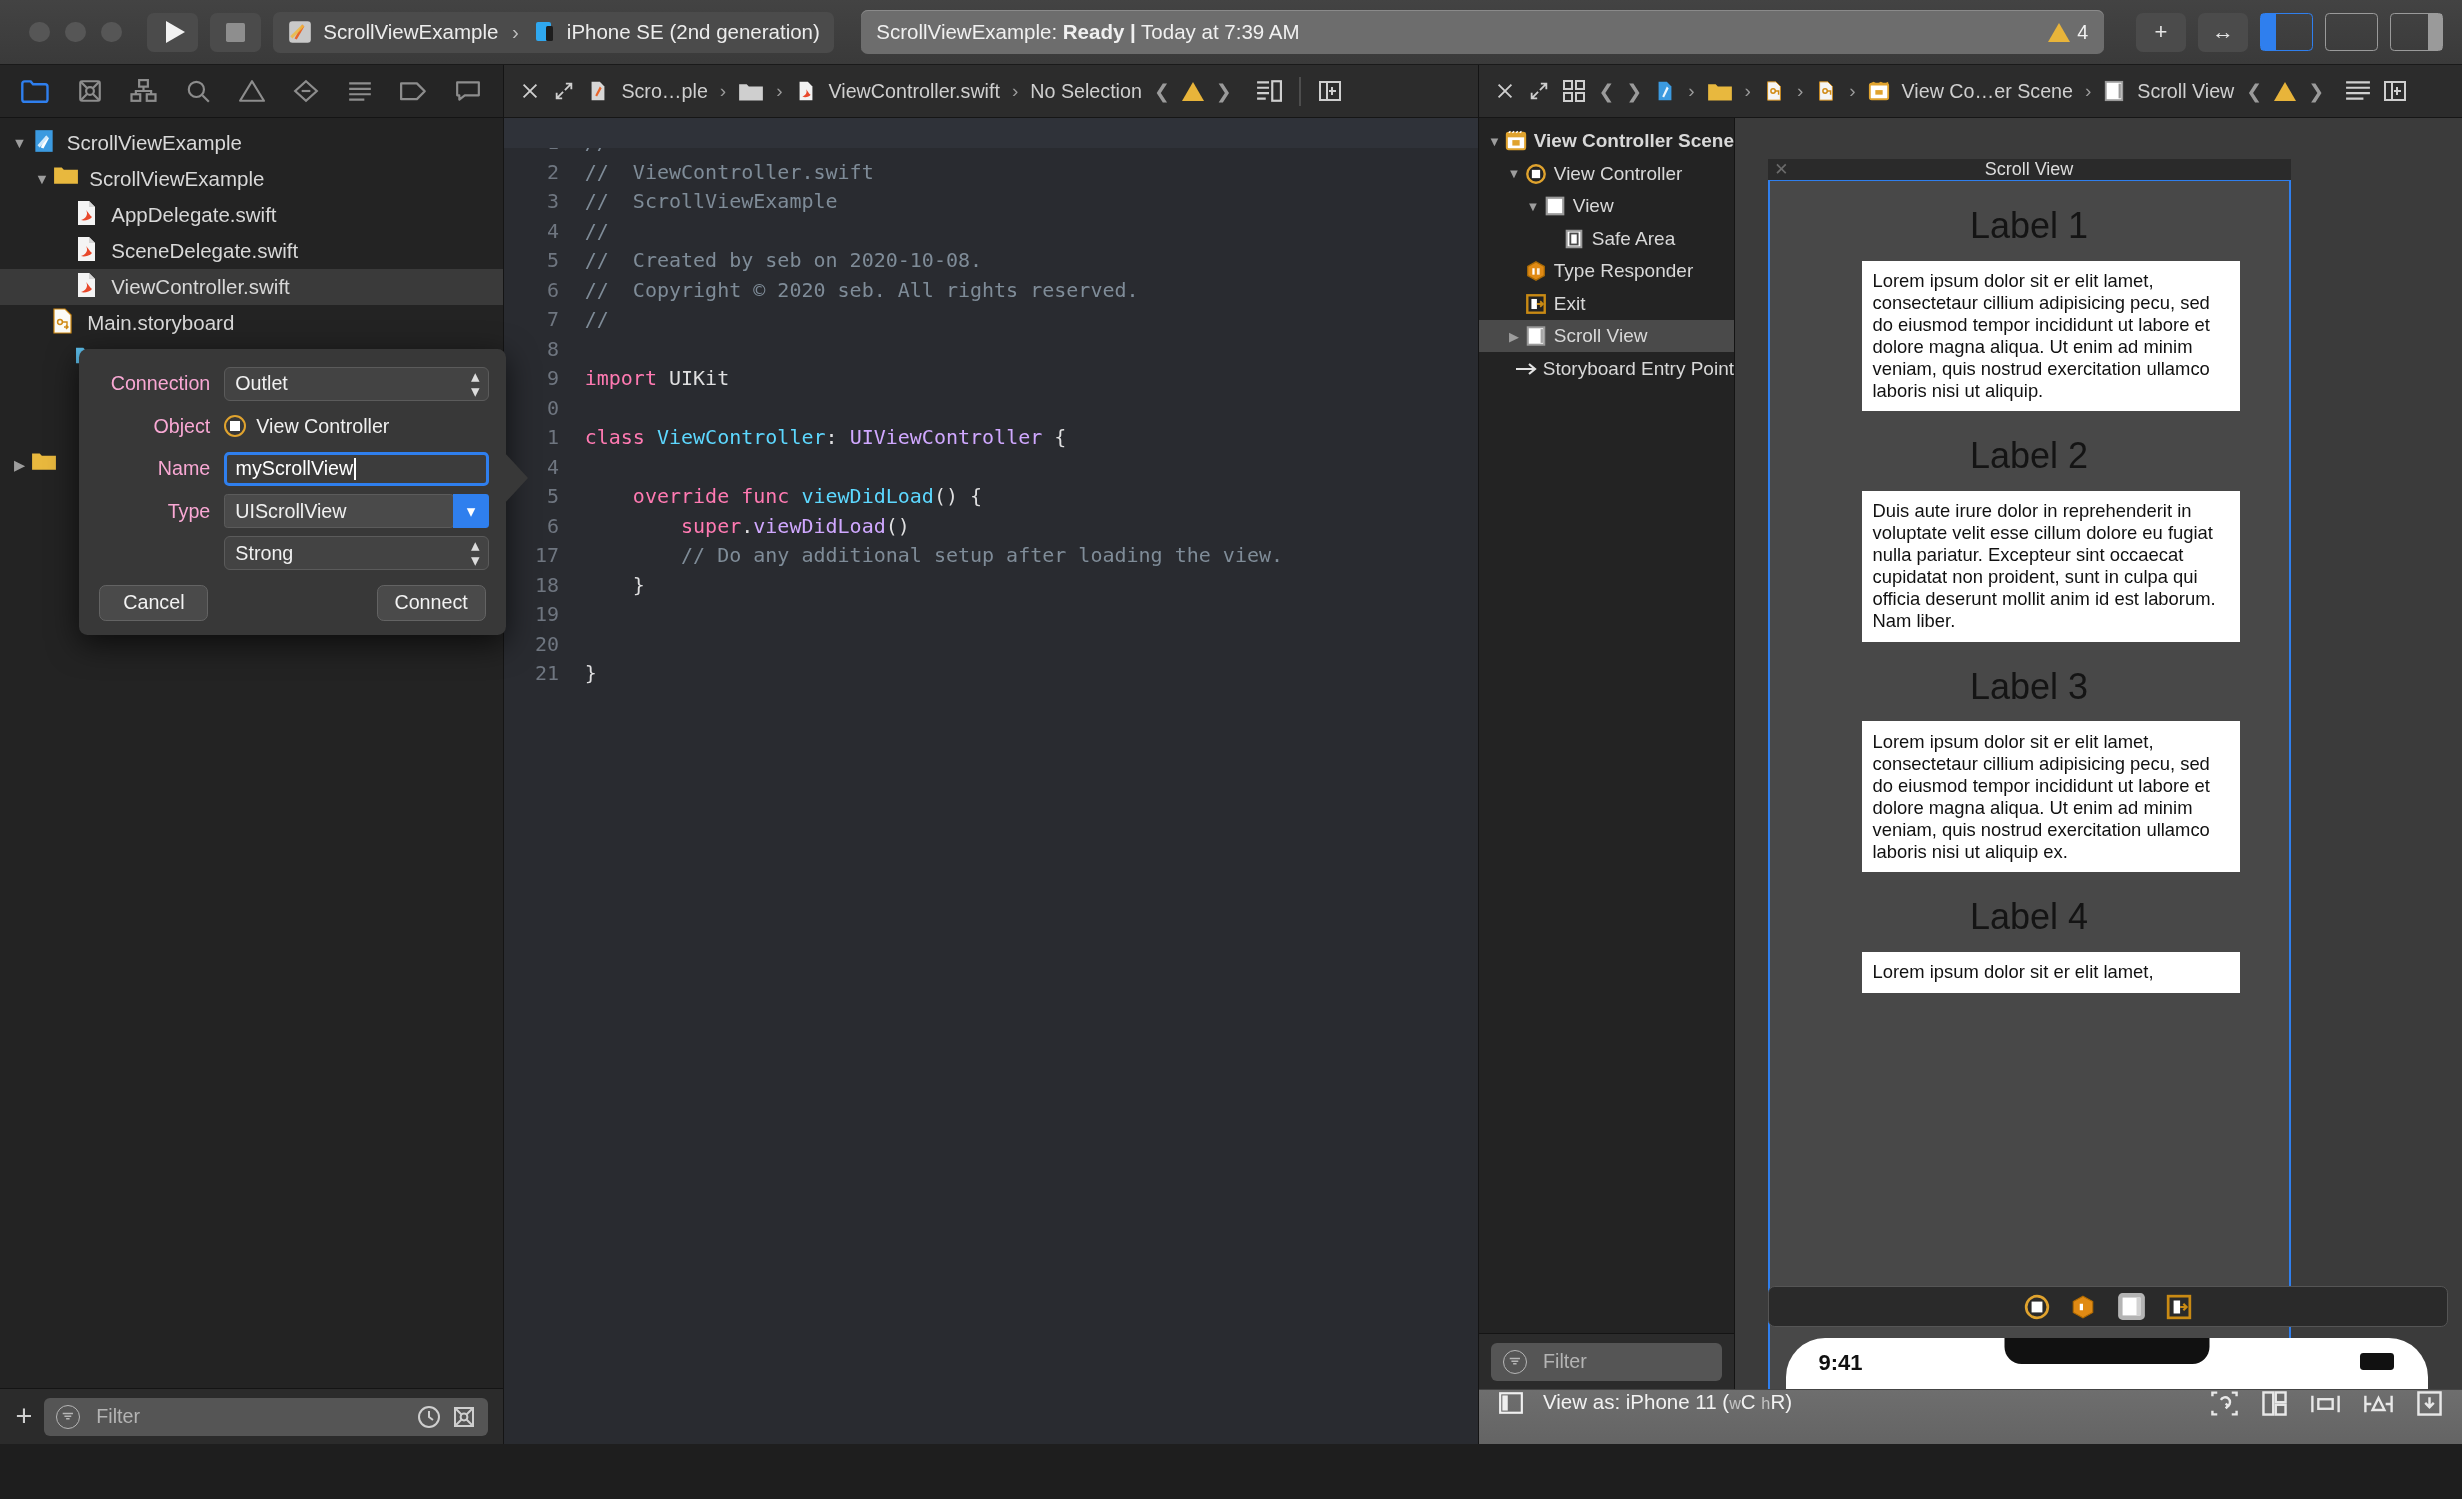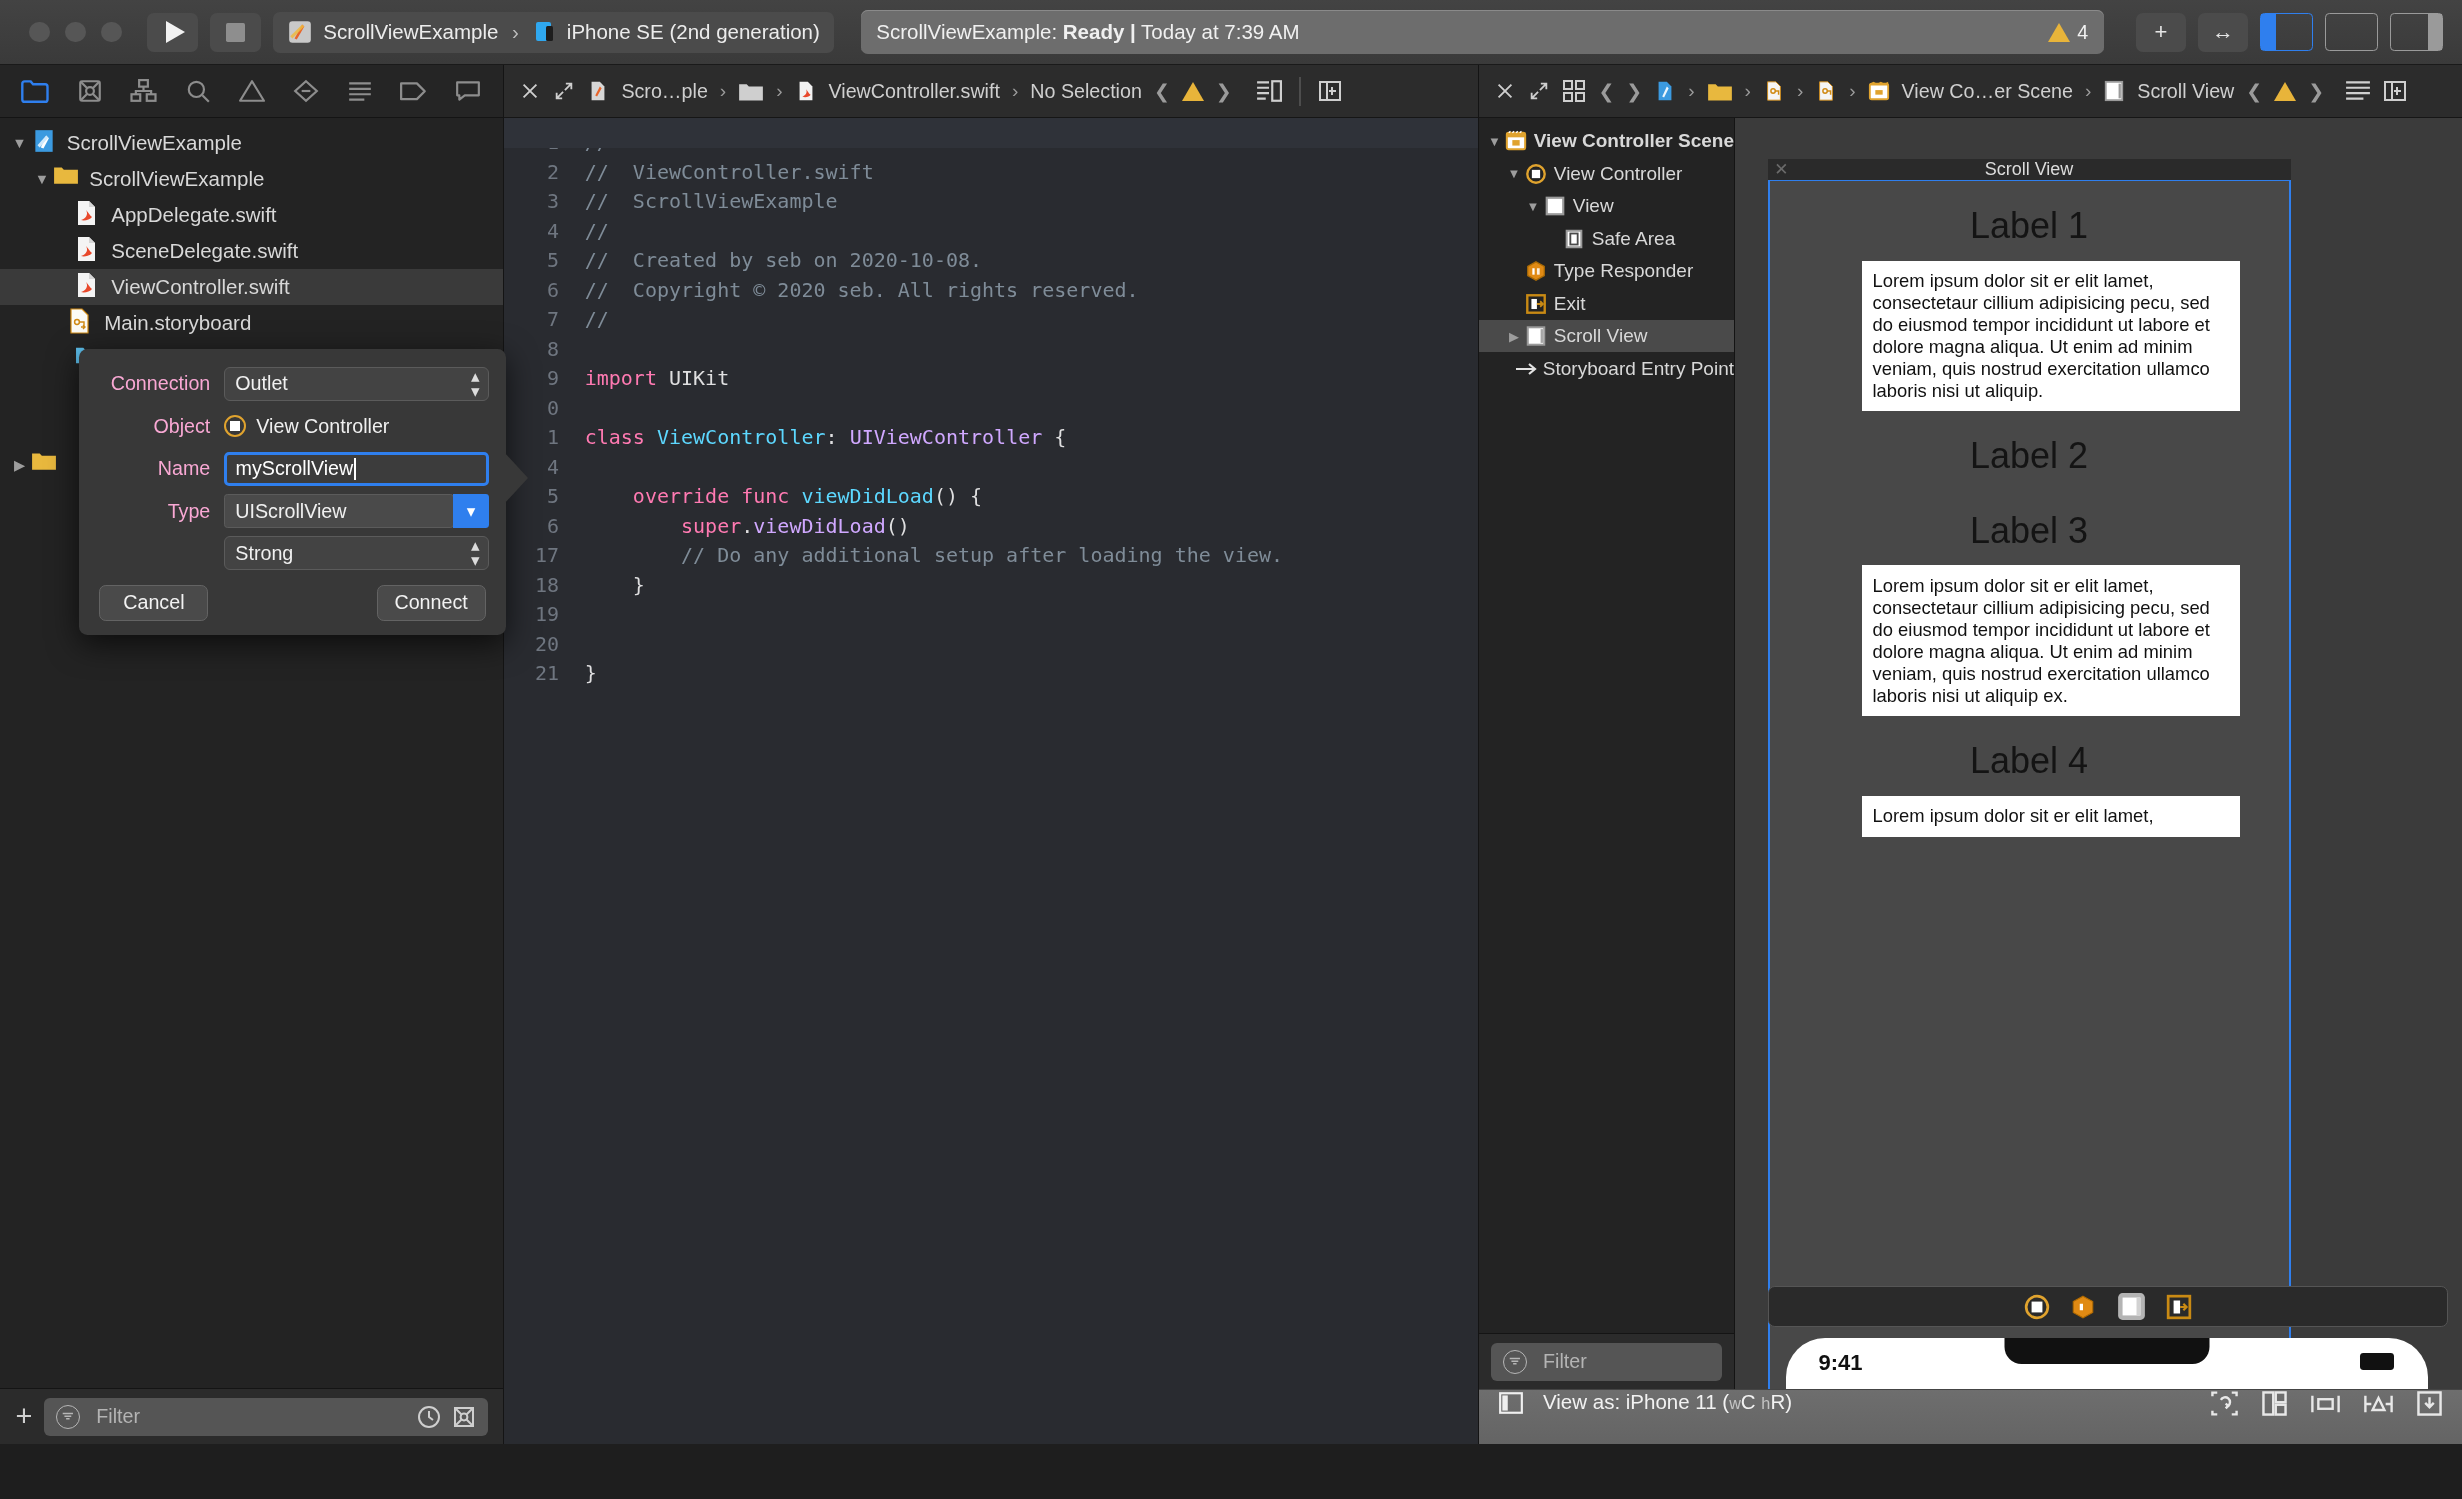--- a/index.html
+++ b/index.html
@@ -270,21 +270,21 @@
             <span class="tw"></span>
             <span class="ficon">
               <svg width="22" height="26" viewBox="0 0 22 26">
                 <path d="M3 1h11l6 6v18H3z" fill="#f4f4f4"></path>
                 <path d="M14 1l6 6h-6z" fill="#d6d6d6"></path>
                 <path d="M6 20c4-1 8-5 5-10 2.5 2.5 4 6 6 7-2 3-8 4-11 3z" fill="#e8482b"></path>
               </svg>
             </span>
             <span>ViewController.swift</span>
           </div>
-          <div class="row" style="padding-left: 46px; text-align: center;">
+          <div class="row" style="padding-left: 29px; text-align: center;">
             <span class="tw"></span>
             <span class="ficon">
               <svg width="22" height="26" viewBox="0 0 22 26">
                 <path d="M3 1h11l6 6v18H3z" fill="#fbfbf6" stroke="#d08a14" stroke-width="1.2"></path>
                 <circle cx="9" cy="14" r="2.4" fill="none" stroke="#d08a14" stroke-width="1.5"></circle>
                 <path d="M12 14h4v5h-3M15 17l2 2-2 2" fill="none" stroke="#d08a14" stroke-width="1.4"></path>
               </svg>
             </span>
             <span>Main.storyboard</span>
           </div>
@@ -573,20 +573,21 @@
           <div class="device">
             <div class="dev-outline"></div>
             <div class="sv-title">
               <span class="sv-x">✕</span>
               <span>Scroll View</span>
             </div>
             <div id="canvasblocks" style="position:relative;">
                 <div class="lbl">Label 1</div>
                 <div class="txtbox">Lorem ipsum dolor sit er elit lamet, consectetaur cillium adipisicing pecu, sed do eiusmod tempor incididunt ut labore et dolore magna aliqua. Ut enim ad minim veniam, quis nostrud exercitation ullamco laboris nisi ut aliquip.</div>
                 <div class="lbl">Label 2</div>
+                <div class="txtbox">Duis aute irure dolor in reprehenderit in voluptate velit esse cillum dolore eu fugiat nulla pariatur. Excepteur sint occaecat cupidatat non proident, sunt in culpa qui officia deserunt mollit anim id est laborum. Nam liber.</div>
                 <div class="lbl">Label 3</div>
                 <div class="txtbox">Lorem ipsum dolor sit er elit lamet, consectetaur cillium adipisicing pecu, sed do eiusmod tempor incididunt ut labore et dolore magna aliqua. Ut enim ad minim veniam, quis nostrud exercitation ullamco laboris nisi ut aliquip ex.</div>
                 <div class="lbl">Label 4</div>
                 <div class="txtbox">Lorem ipsum dolor sit er elit lamet,</div>
               </div>
           </div>
           <div class="bezel">
             <div class="bezelbar">
               <svg width="26" height="26" viewBox="0 0 24 24">
                   <circle cx="12" cy="12" r="10" fill="none" stroke="#e0a32e" stroke-width="2.5"></circle>

